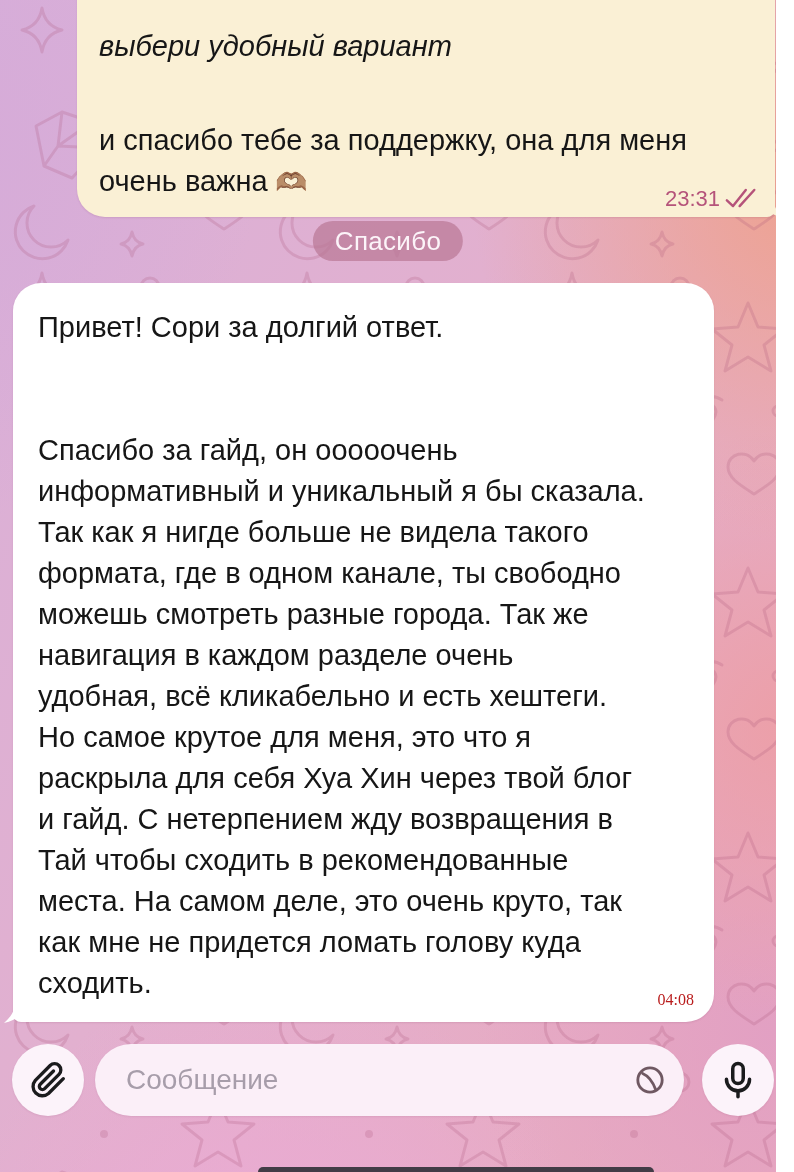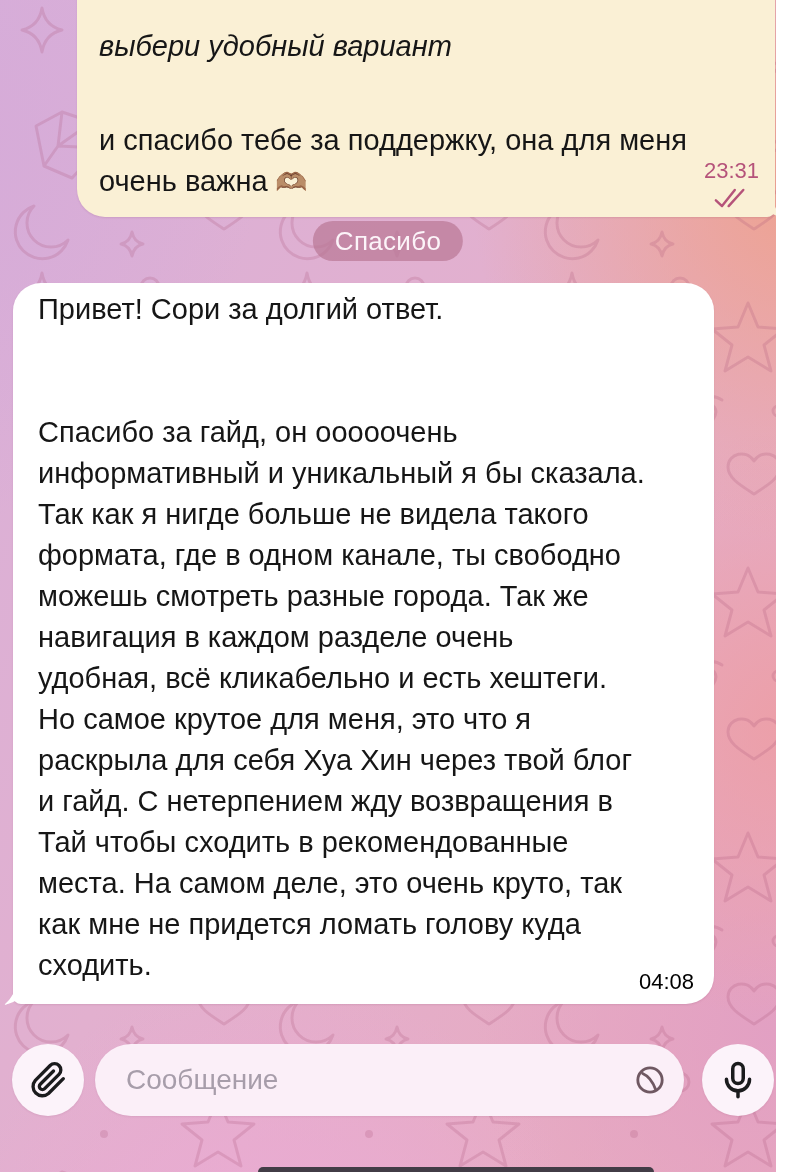--- a/index.html
+++ b/index.html
@@ -33,44 +33,44 @@
     border-radius:28px 28px 8px 28px;
     padding:56px 26px 14px 22px;
     box-sizing:border-box;
   }
   .bubble.out .line-italic{font-style:italic;}
   .bubble.out .para2{margin-top:53px;white-space:pre-line;}
   .emoji{font-size:26px;margin-left:8px;}
   .meta-out{
     position:absolute;right:16px;bottom:7px;
     display:flex;align-items:center;gap:5px;
-    color:#b5537a;font-size:22px;line-height:22px;flex-direction:column;
+    color:#b5537a;font-size:22px;line-height:22px;
   }
   .tail-out{right:-10px;bottom:-1px;}
 
   .date-pill{
     position:absolute;top:221px;left:50%;transform:translateX(-50%);
     height:40px;border-radius:20px;
     background:rgba(186,120,150,0.72);
     color:#fcf4f9;font-size:26px;line-height:40px;
     padding:0 22px;
     letter-spacing:0.3px;
   }
 
   .bubble.in{
     left:13px;top:283px;width:701px;
     background:#ffffff;
     border-radius:28px 28px 28px 8px;
-    padding:6px 20px 18px 25px;
+    padding:24px 20px 18px 25px;
     box-sizing:border-box;
   }
   .bubble.in .body{white-space:pre-line;}
   .meta-in{
     position:absolute;right:20px;bottom:11px;
-    color:#000000;font-size:22px;line-height:22px;
+    color:#b91c1c;font-size:16px;line-height:22px;font-family:Liberation Serif, serif;
   }
   .tail-in{left:-10px;bottom:-1px;transform:scaleX(-1);}
 
   .composer{position:absolute;left:0;top:1044px;width:100%;height:72px;}
   .round-btn{
     position:absolute;top:0;width:72px;height:72px;border-radius:50%;
     background:#fcf3fa;border:none;padding:0;
     display:flex;align-items:center;justify-content:center;
     box-shadow:0 1px 2px rgba(120,60,90,0.10);
     cursor:pointer;

